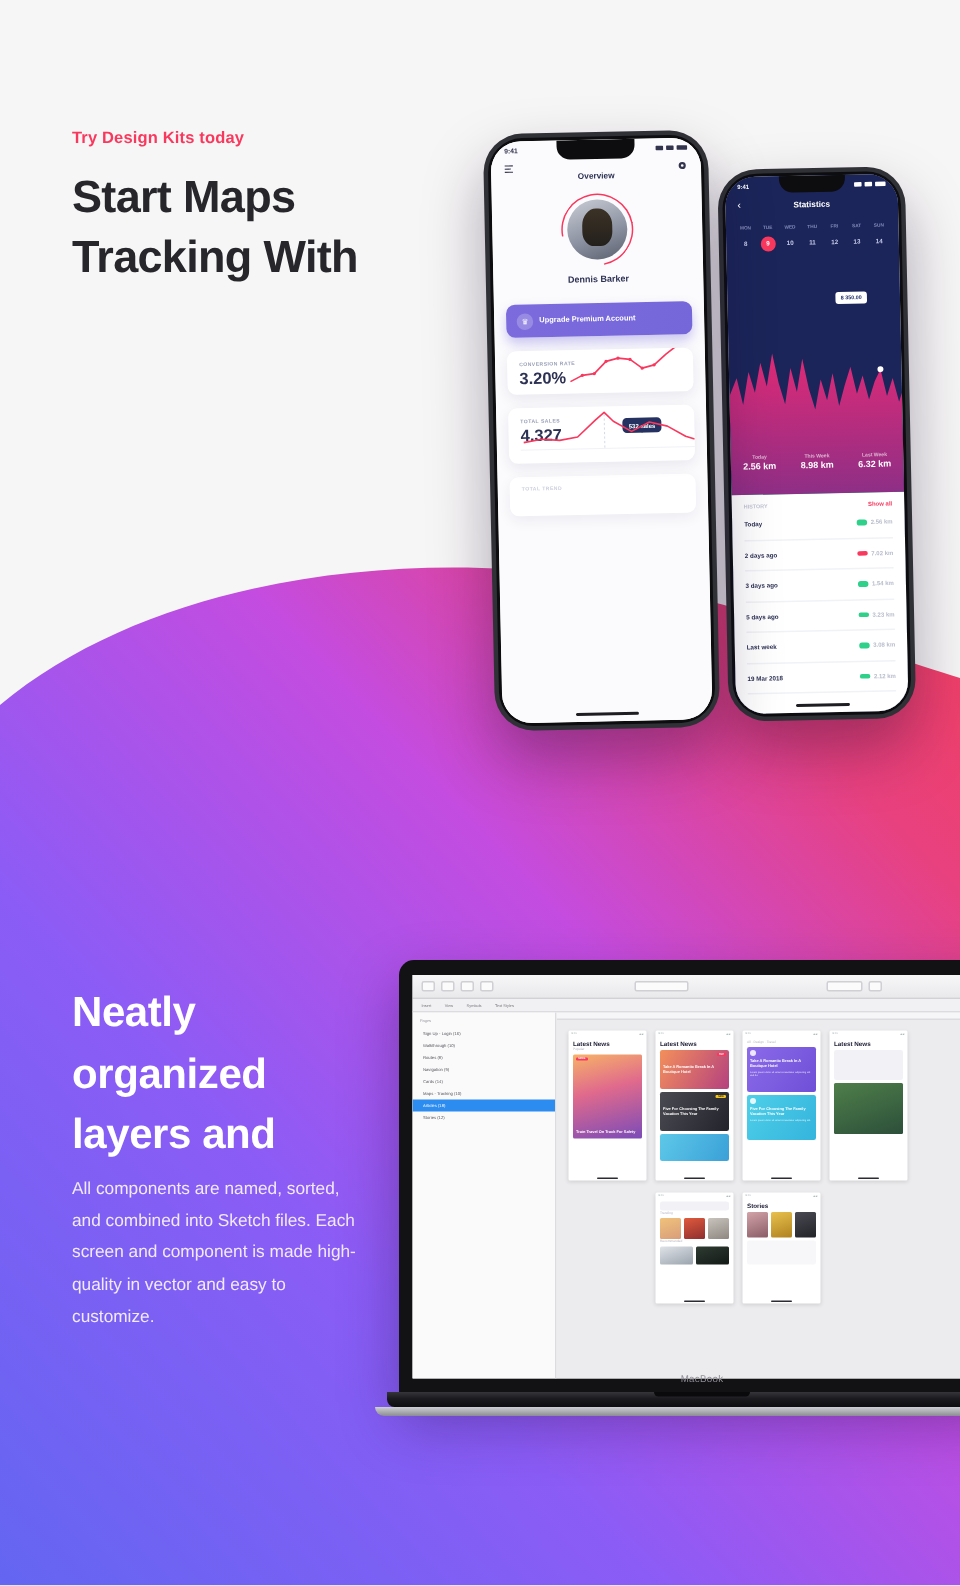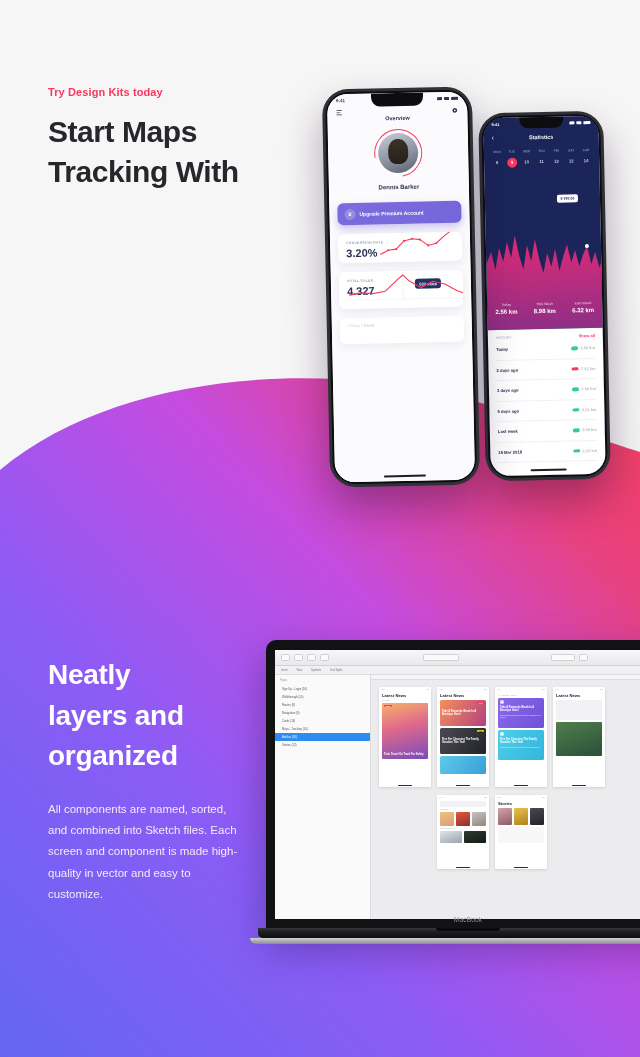--- a/index.html
+++ b/index.html
@@ -34,21 +34,21 @@
     z-index:1; pointer-events:none;
   }
 
   
   #sec2-text { position:absolute; left:48px; top:655px; width:250px; z-index:6; }
   .h2 {
     font-size:28px; line-height:1.45; font-weight:700;
     color:#ffffff; letter-spacing:-.01em;
   }
   .sec2-body {
-    margin-top:22px; font-size:11.5px; line-height:1.85;
+    margin-top:6px; font-size:11.5px; line-height:1.85;
     color:#f2eaf8; width:200px;
   }
 
   
   #phones { position:absolute; left:0; top:0; width:640px; height:520px; z-index:5; }
 
   .phone { position:absolute; border-radius:26px; background:#2f3136;
            box-shadow:0 20px 40px rgba(25,10,50,.35); }
   .phone .bezel { position:absolute; inset:3px; border-radius:23px; background:#0d0d10; }
   .phone .screen { position:absolute; inset:5px; border-radius:20px; overflow:hidden;
@@ -229,22 +229,22 @@
       <stop offset="0.84" stop-color="#e8417f"></stop>
       <stop offset="1" stop-color="#f43f5e"></stop>
     </linearGradient>
   </defs>
   <path d="M0,470 C110,378 300,360 450,395 C540,417 600,440 640,452 L640,1057 L0,1057 Z" fill="url(#gmain)"></path>
 </svg>
 
 <div id="sec2-text">
   <div class="h2">
     <div>Neatly</div>
+    <div>organized</div>
     <div>layers and</div>
-    <div>organized</div>
   </div>
   <div class="sec2-body">All components are named, sorted, and combined into Sketch files. Each screen and component is made high-quality in vector and easy to customize.</div>
 </div>
 
 <div id="phones">
 
   <div class="phone" id="phone2">
     <div class="bezel"></div>
     <div class="screen">
       <div class="notch"></div>

